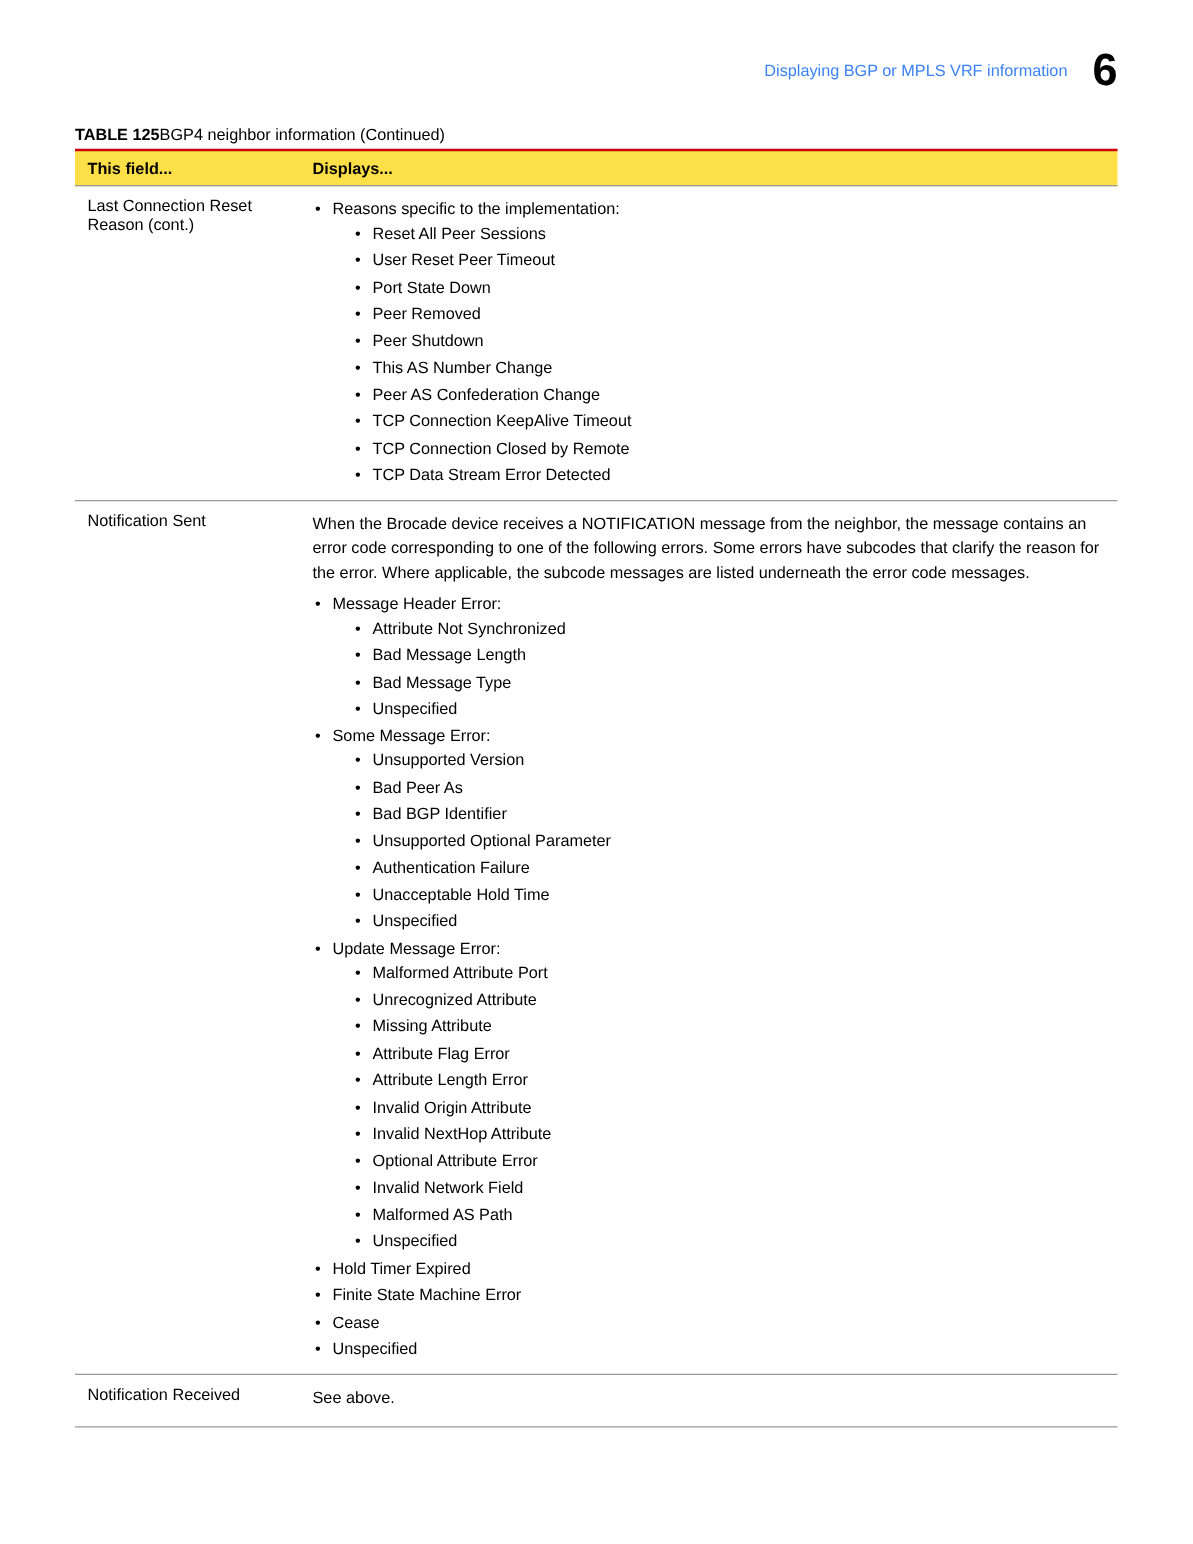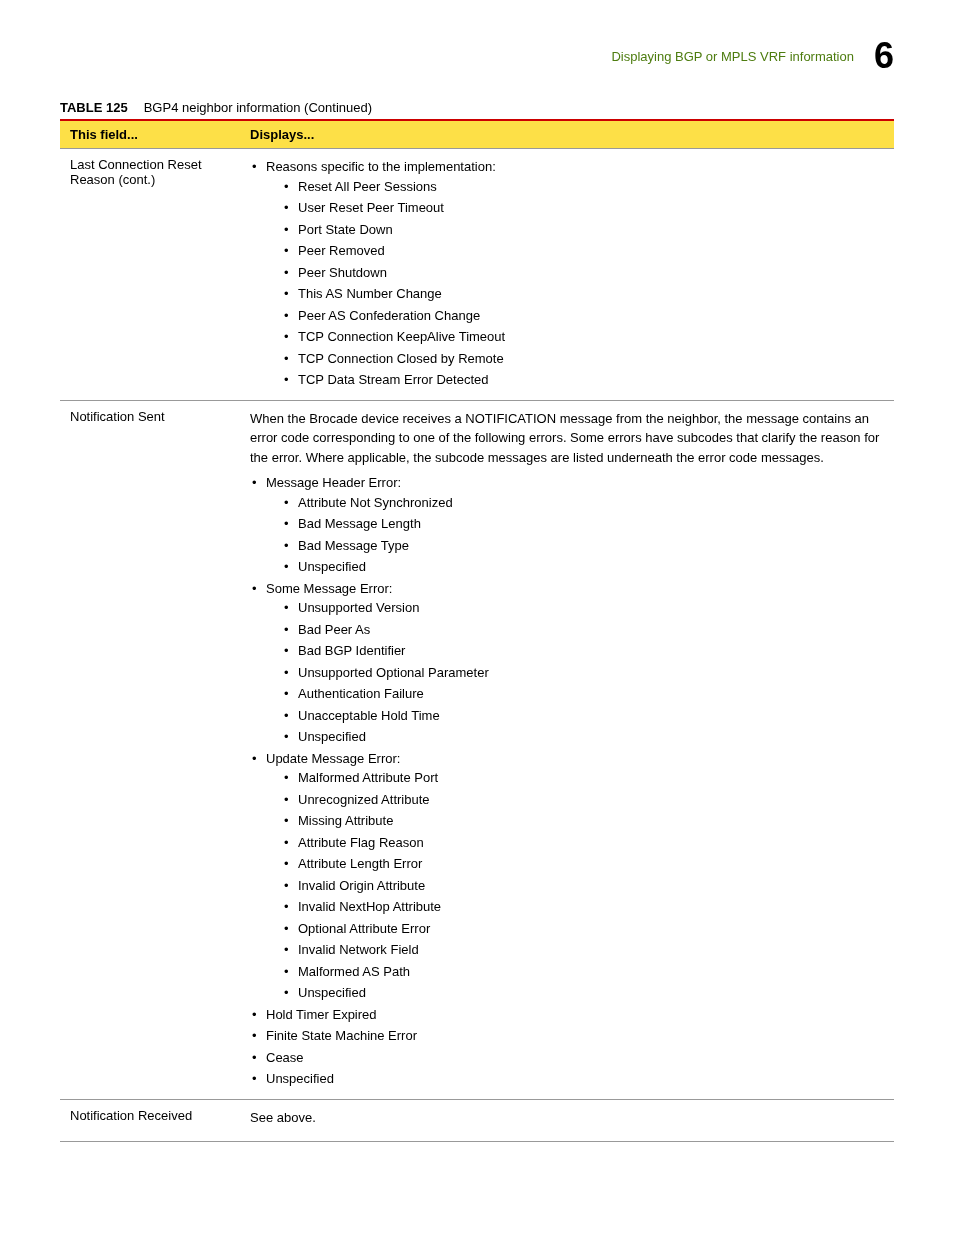--- a/index.html
+++ b/index.html
@@ -17,42 +17,41 @@
       position: absolute;
       top: 38px;
       right: 60px;
       display: flex;
       align-items: center;
       gap: 20px;
     }
 
     .page-header-title {
       font-size: 13px;
-      color: #4d7c0f;
+      color: #3b82f6;
     }
 
     .page-number {
       font-size: 36px;
       font-weight: bold;
       color: #000;
       line-height: 1;
     }
 
     .page-content {
       padding: 100px 60px 60px 60px;
     }
 
     .table-container {
       width: 100%;
     }
 
     .table-title-row {
       display: flex;
       align-items: baseline;
-      gap: 16px;
       margin-bottom: 0;
       padding-bottom: 4px;
     }
 
     .table-label {
       font-weight: bold;
       font-size: 13px;
     }
 
     .table-description {
@@ -181,21 +180,21 @@
                     <li>Bad BGP Identifier</li>
                     <li>Unsupported Optional Parameter</li>
                     <li>Authentication Failure</li>
                     <li>Unacceptable Hold Time</li>
                     <li>Unspecified</li>
                   </ul></li>
                 <li><span>Update Message Error:</span><ul class="bullet-list nested">
                     <li>Malformed Attribute Port</li>
                     <li>Unrecognized Attribute</li>
                     <li>Missing Attribute</li>
-                    <li>Attribute Flag Reason</li>
+                    <li>Attribute Flag Error</li>
                     <li>Attribute Length Error</li>
                     <li>Invalid Origin Attribute</li>
                     <li>Invalid NextHop Attribute</li>
                     <li>Optional Attribute Error</li>
                     <li>Invalid Network Field</li>
                     <li>Malformed AS Path</li>
                     <li>Unspecified</li>
                   </ul></li>
                 <li>Hold Timer Expired</li>
                 <li>Finite State Machine Error</li>

